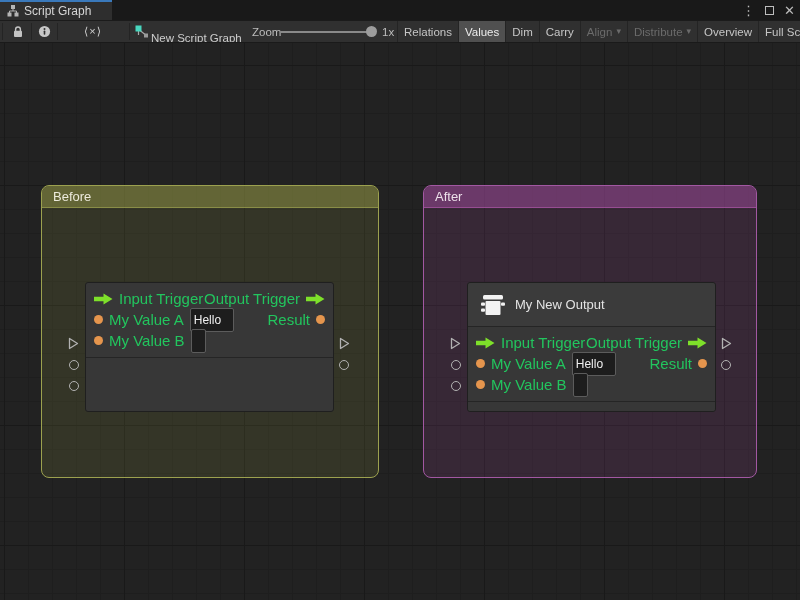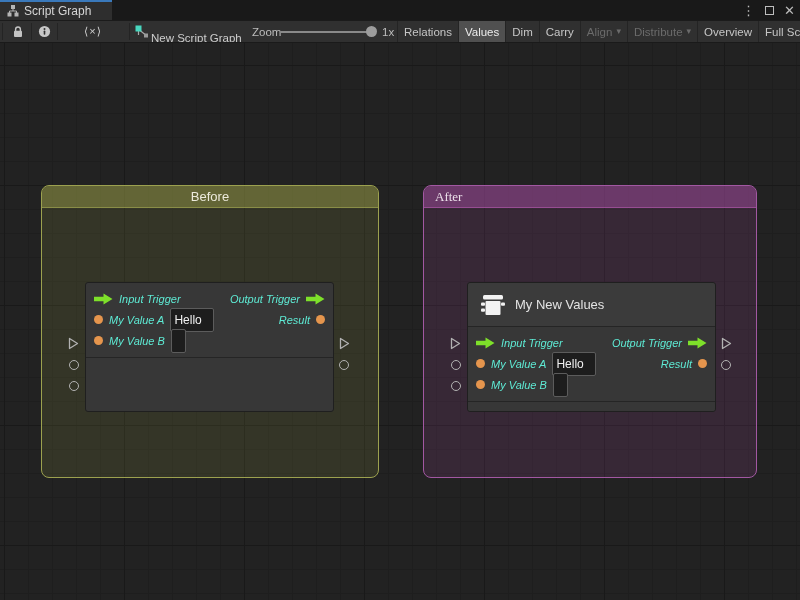--- a/index.html
+++ b/index.html
@@ -58,39 +58,39 @@
       linear-gradient(to bottom, #1e1e1e 1px, transparent 1px);
     background-size:120px 120px, 120px 120px, 24px 24px, 24px 24px;
     background-position:4px 22px, 4px 22px, 4px 22px, 4px 22px;
   }
 
   
   .group { position:absolute; border-radius:8px; overflow:hidden; }
   .group-header { height:22px; display:flex; align-items:center; padding:0 11px; font-size:13px; }
   .group-before { left:41px; top:142px; width:338px; height:293px;
     border:1.5px solid #9ca14f; background:rgba(150,155,70,0.16); }
-  .group-before .group-header { background:rgba(150,155,72,0.48); color:#eceadb; border-bottom:1px solid rgba(170,175,85,0.55);justify-content:center; }
+  .group-before .group-header { background:rgba(150,155,72,0.48); color:#eceadb; border-bottom:1px solid rgba(170,175,85,0.55); }
   .group-after { left:423px; top:142px; width:334px; height:293px;
     border:1.5px solid #a258a2; background:rgba(165,72,160,0.16); }
-  .group-after .group-header { background:rgba(165,78,160,0.48); color:#ece0ea; border-bottom:1px solid rgba(185,95,180,0.55);font-family:Liberation Serif, serif; }
+  .group-after .group-header { background:rgba(165,78,160,0.48); color:#ece0ea; border-bottom:1px solid rgba(185,95,180,0.55); }
 
   
   .node-wrap { position:absolute; width:249px; height:130px; }
   .node-wrap.n0 { left:85px; top:239px; }
   .node-wrap.n1 { left:467px; top:239px; }
   .node {
     position:absolute; inset:0; background:#373737;
     border:1px solid #1f1f1f; border-radius:3px;
   }
   .node-header { height:44px; display:flex; align-items:center; gap:9px; padding:0 12px; background:#3b3b3b; border-bottom:1px solid #252525; border-radius:3px 3px 0 0; }
   .node-title { font-size:13px; color:#e3e3e3; white-space:nowrap; }
   .node-body { padding:5px 8px 6px; }
   .nrow { height:21px; display:flex; align-items:center; justify-content:space-between; }
   .nside { display:flex; align-items:center; gap:6px; }
-  .plabel { font-size:11px; color:#5eead4; white-space:nowrap;font-style:italic; }
+  .plabel { font-size:15px; color:#22c55e; white-space:nowrap; }
   .vdot { width:9px; height:9px; border-radius:50%; background:#e5954d; flex:0 0 auto; }
   .vfield {
     height:24px; background:#1d1d1d; border:1px solid #5c5c5c; border-radius:2px;
     color:#f0f0f0; font-size:12px; padding:0 3px; font-family:"Liberation Sans", sans-serif;
   }
   .vfield.wide { width:44px; }
   .vfield.small { width:15px; }
   .node-footer { height:10px; border-top:1px solid #252525; background:#373737; border-radius:0 0 3px 3px; }
 
   
@@ -253,21 +253,21 @@
   <div class="node-wrap n1">
     <div class="node">
       <div class="node-header">
         <svg width="26" height="24" viewBox="0 0 26 24" fill="#f2f2f2">
           <rect x="3" y="2" width="20" height="4.5" rx="1.5"></rect>
           <rect x="5.5" y="8" width="15" height="14" rx="1"></rect>
           <rect x="1" y="9.5" width="4" height="3.2" rx="1"></rect>
           <rect x="1" y="15.5" width="4" height="3.2" rx="1"></rect>
           <rect x="21" y="9.5" width="4" height="3.2" rx="1"></rect>
         </svg>
-        <span class="node-title">My New Values</span>
+        <span class="node-title">My New Output</span>
       </div>
       <div class="node-body">
         <div class="nrow">
           <span class="nside">
             <svg width="19" height="12" viewBox="0 0 19 12">
                 <path d="M0 3.8 H9.5 V0.5 L18.5 6 L9.5 11.5 V8.2 H0 Z" fill="#7ee02a"></path>
               </svg>
             <span class="plabel">Input Trigger</span>
           </span>
           <span class="nside">

